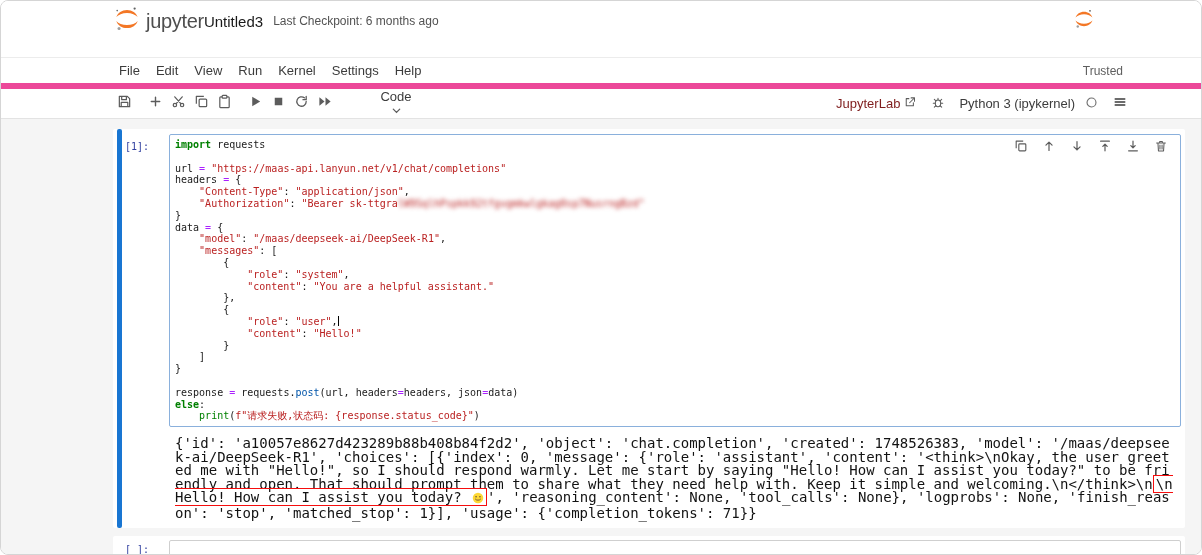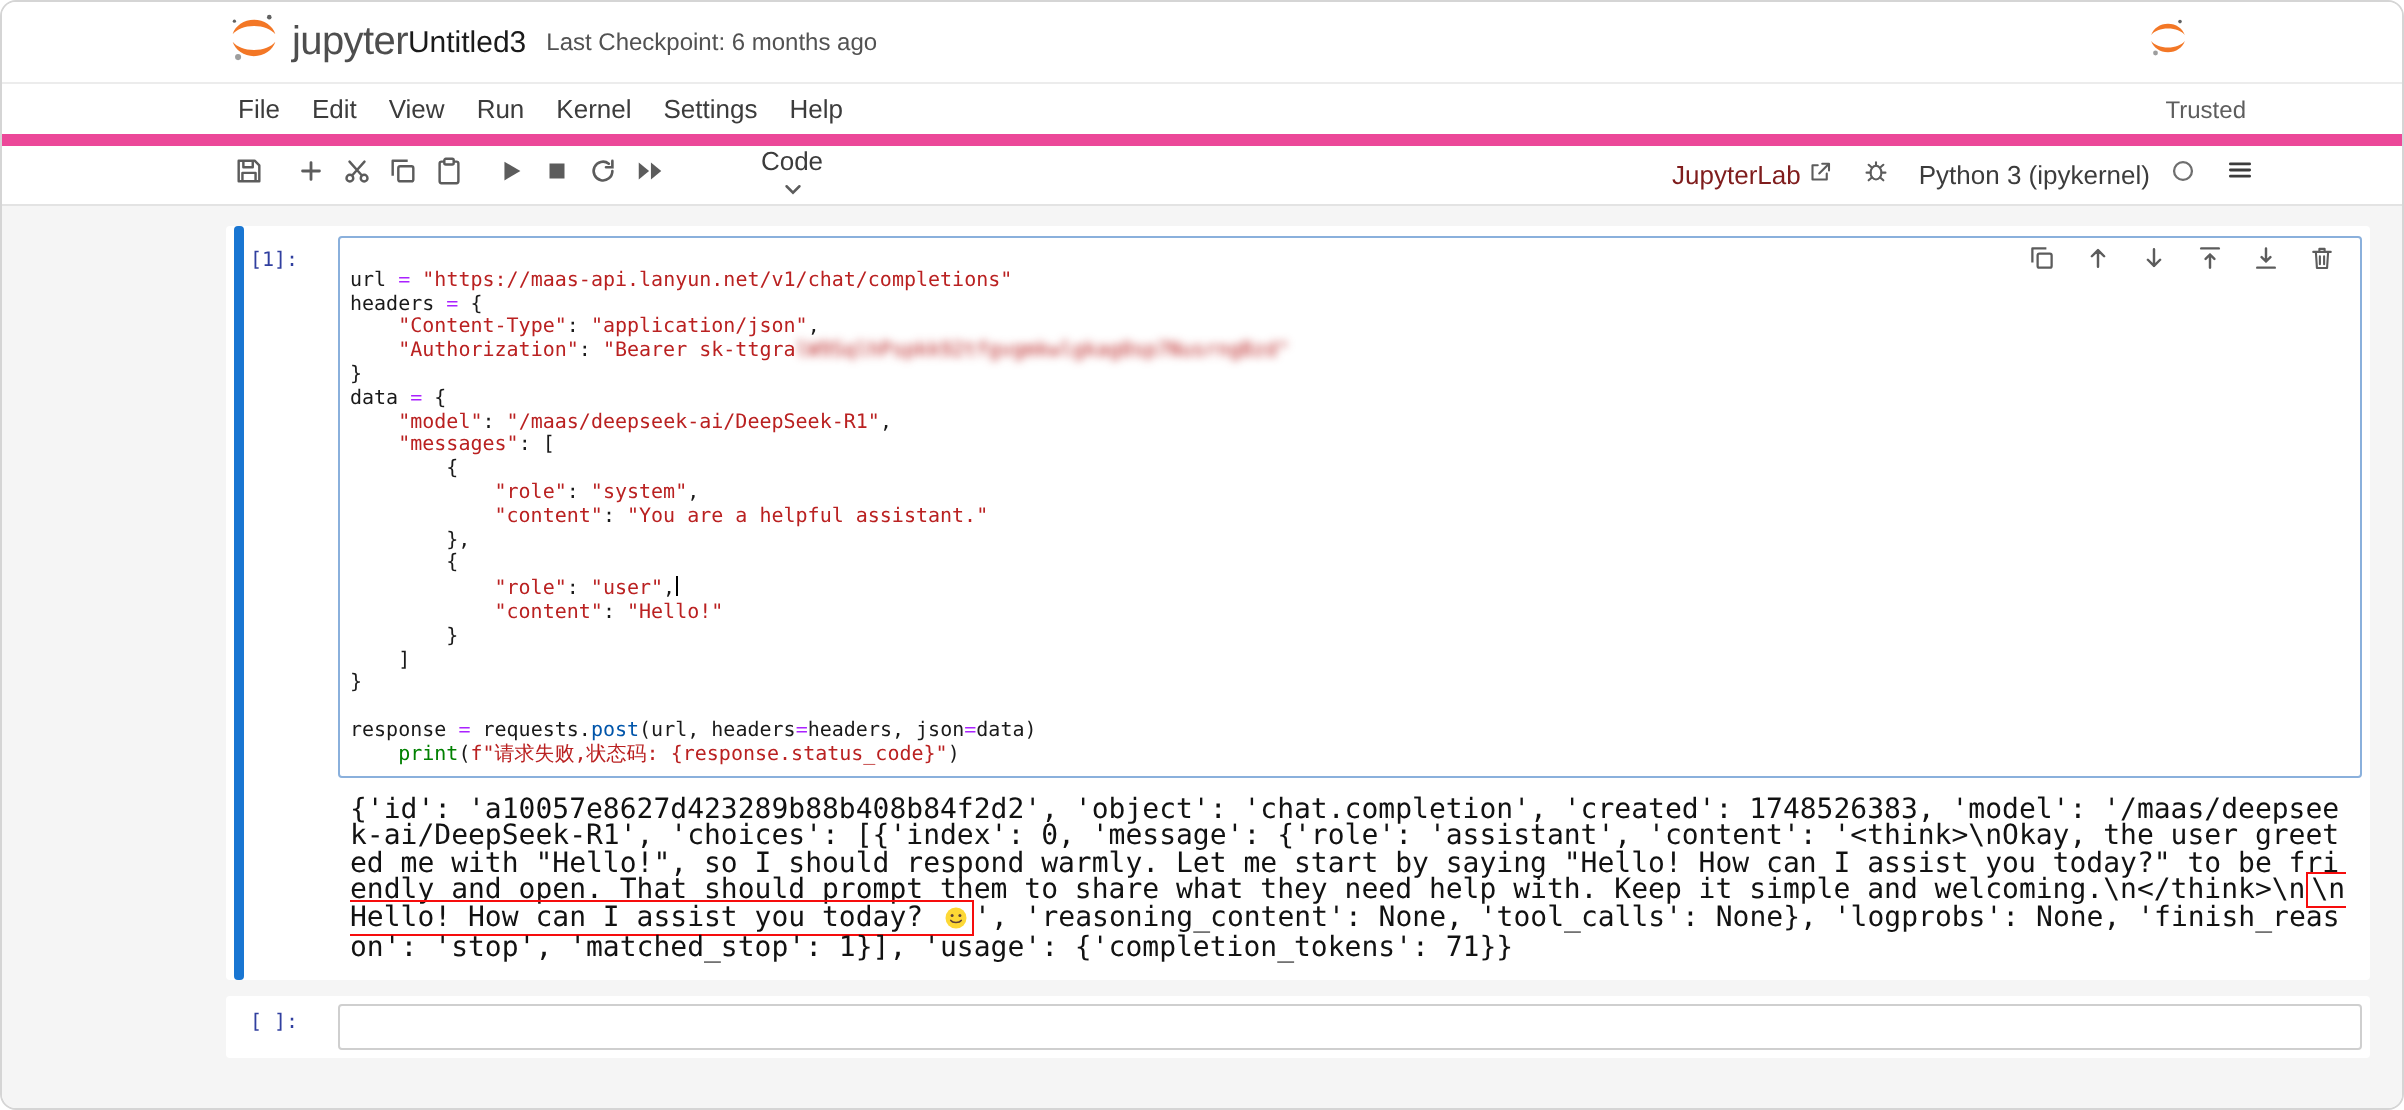--- a/index.html
+++ b/index.html
@@ -1,20 +1,20 @@
 <!DOCTYPE html>
 <html><head>
 <meta charset="utf-8">
 <style>
   html,body{margin:0;padding:0;background:#fff;}
   body{width:1202px;height:555px;font-family:"Liberation Sans","DejaVu Sans",sans-serif;-webkit-font-smoothing:antialiased;}
   .window{width:1202px;height:555px;box-sizing:border-box;border:1px solid #d5d5d5;border-radius:8px;overflow:hidden;background:#fff;}
 
   
-  .header{display:flex;align-items:center;height:40px;padding:0 106px 0 112px;border-bottom:1px solid #ececec;background:#fff;}
+  .header{display:flex;align-items:center;height:40px;padding:0 106px 16px 112px;border-bottom:1px solid #ececec;background:#fff;}
   .brand{display:flex;align-items:center;gap:5px;cursor:pointer;}
   .wordmark{font-size:20px;color:#4e4e4e;letter-spacing:-0.3px;}
   .nb-title{font-size:15px;color:#1a1a1a;cursor:pointer;}
   .checkpoint{font-size:12px;color:#525252;margin-left:10px;}
   .spacer{flex:1;}
 
   
   .menubar{display:flex;align-items:center;height:25px;padding:0 70px 0 110px;border-bottom:6px solid #ec4899;background:#fff;}
   .menu-item{font-size:13px;color:#3c3c3c;padding:3px 8px;border-radius:3px;cursor:pointer;}
   .trusted{margin-left:auto;font-size:12px;color:#5e5e5e;padding:2px 8px;cursor:pointer;}
@@ -219,20 +219,21 @@
                     <path d="M8 2.5V10M5.5 7.5L8 10l2.5-2.5"></path>
                   </svg></span>
             </div>
             <div class="ctb">
               <span><svg width="14" height="14" viewBox="0 0 16 16" fill="none" stroke="#5c5c5c" stroke-width="1.2" stroke-linecap="round" stroke-linejoin="round">
                     <path d="M3 4.5h10M6.5 4.5V2.8h3v1.7M4.5 4.5l.6 9.2h5.8l.6-9.2M6.8 7v4.5M9.2 7v4.5"></path>
                   </svg></span>
             </div>
           </div>
           <div id="code-root">
+              <div class="code-line"><span class="tok-k">import</span><span class="tok-t"> requests</span></div>
               <div class="code-line">&nbsp;</div>
               <div class="code-line"><span class="tok-t">url </span><span class="tok-o">=</span><span class="tok-t"> </span><span class="tok-s">"https://maas-api.lanyun.net/v1/chat/completions"</span></div>
               <div class="code-line"><span class="tok-t">headers </span><span class="tok-o">=</span><span class="tok-t"> {</span></div>
               <div class="code-line"><span class="tok-t">    </span><span class="tok-s">"Content-Type"</span><span class="tok-t">: </span><span class="tok-s">"application/json"</span><span class="tok-t">,</span></div>
               <div class="code-line"><span class="tok-t">    </span><span class="tok-s">"Authorization"</span><span class="tok-t">: </span><span class="tok-s">"Bearer sk-ttgra</span><span class="tok-blur">lW9SqlhPspkk92tfgvgmkwlgkag0sp7NusrngBzd"</span></div>
               <div class="code-line"><span class="tok-t">}</span></div>
               <div class="code-line"><span class="tok-t">data </span><span class="tok-o">=</span><span class="tok-t"> {</span></div>
               <div class="code-line"><span class="tok-t">    </span><span class="tok-s">"model"</span><span class="tok-t">: </span><span class="tok-s">"/maas/deepseek-ai/DeepSeek-R1"</span><span class="tok-t">,</span></div>
               <div class="code-line"><span class="tok-t">    </span><span class="tok-s">"messages"</span><span class="tok-t">: [</span></div>
               <div class="code-line"><span class="tok-t">        {</span></div>
@@ -240,20 +241,21 @@
               <div class="code-line"><span class="tok-t">            </span><span class="tok-s">"content"</span><span class="tok-t">: </span><span class="tok-s">"You are a helpful assistant."</span></div>
               <div class="code-line"><span class="tok-t">        },</span></div>
               <div class="code-line"><span class="tok-t">        {</span></div>
               <div class="code-line"><span class="tok-t">            </span><span class="tok-s">"role"</span><span class="tok-t">: </span><span class="tok-s">"user"</span><span class="tok-t">,</span><span class="tok-cur"></span></div>
               <div class="code-line"><span class="tok-t">            </span><span class="tok-s">"content"</span><span class="tok-t">: </span><span class="tok-s">"Hello!"</span></div>
               <div class="code-line"><span class="tok-t">        }</span></div>
               <div class="code-line"><span class="tok-t">    ]</span></div>
               <div class="code-line"><span class="tok-t">}</span></div>
               <div class="code-line">&nbsp;</div>
               <div class="code-line"><span class="tok-t">response </span><span class="tok-o">=</span><span class="tok-t"> requests.</span><span class="tok-p">post</span><span class="tok-t">(url, headers</span><span class="tok-o">=</span><span class="tok-t">headers, json</span><span class="tok-o">=</span><span class="tok-t">data)</span></div>
+              <div class="code-line"><span class="tok-k">else</span><span class="tok-t">:</span></div>
               <div class="code-line"><span class="tok-t">    </span><span class="tok-b">print</span><span class="tok-t">(</span><span class="tok-s">f"请求失败,状态码: {response.status_code}"</span><span class="tok-t">)</span></div>
             </div>
         </div>
         <div class="output"><span>{'id': 'a10057e8627d423289b88b408b84f2d2', 'object': 'chat.completion', 'created': 1748526383, 'model': '/maas/deepseek-ai/DeepSeek-R1', 'choices': [{'index': 0, 'message': {'role': 'assistant', 'content': '&lt;think&gt;\nOkay, the user greeted me with "Hello!", so I should respond warmly. Let me start by saying "Hello! How can I assist you today?" to be friendly and open. That should prompt them to share what they need help with. Keep it simple and welcoming.\n&lt;/think&gt;\n</span><span class="hl"><span>\nHello! How can I assist you today? </span><span class="emoji"><svg width="12" height="12" viewBox="0 0 16 16">
                   <circle cx="8" cy="8" r="7" fill="#fdd835"></circle>
                   <circle cx="5.4" cy="6.4" r="1" fill="#5d4037"></circle>
                   <circle cx="10.6" cy="6.4" r="1" fill="#5d4037"></circle>
                   <path d="M4.5 9.6c1.2 1.9 5.8 1.9 7 0" stroke="#5d4037" stroke-width="1.1" fill="none" stroke-linecap="round"></path>
                 </svg></span></span><span>', 'reasoning_content': None, 'tool_calls': None}, 'logprobs': None, 'finish_reason': 'stop', 'matched_stop': 1}], 'usage': {'completion_tokens': 71}}</span></div>
       </div>

